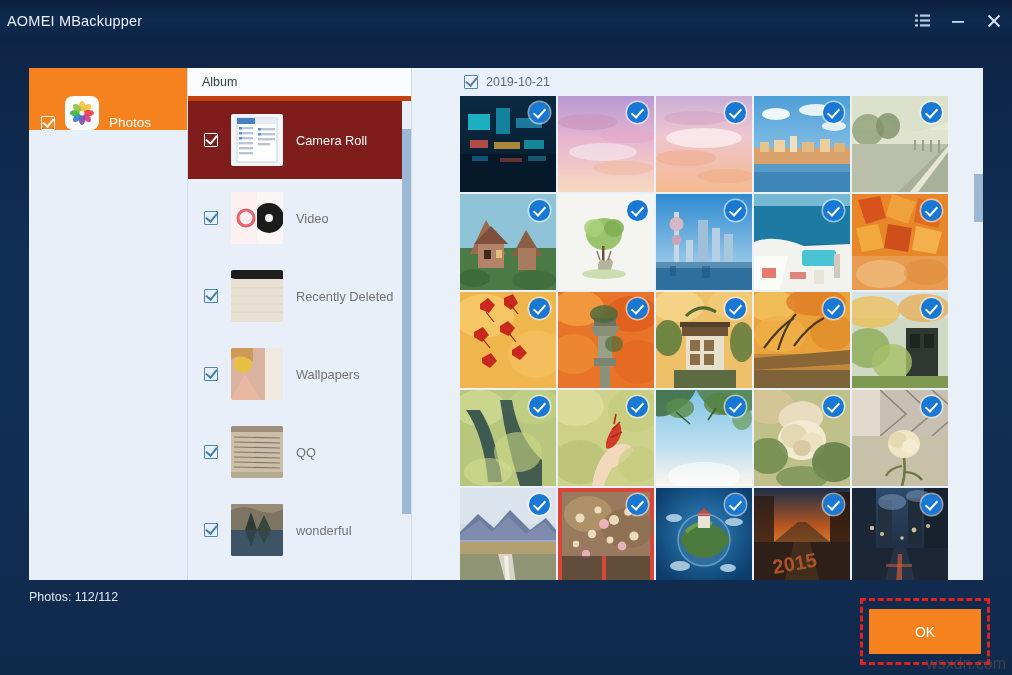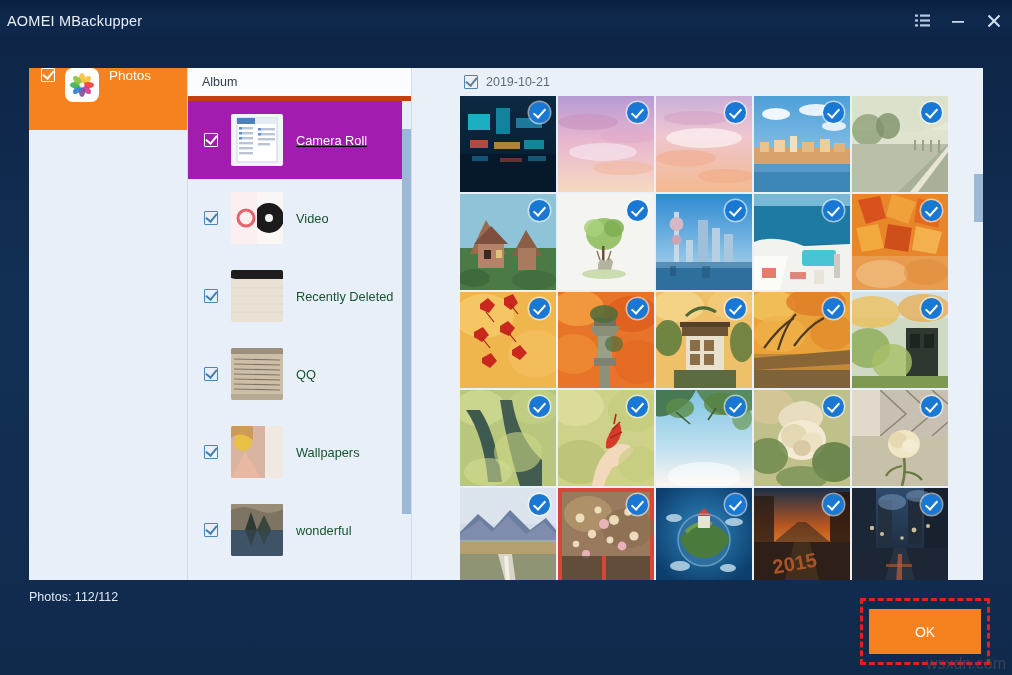--- a/index.html
+++ b/index.html
@@ -48,21 +48,21 @@
 
   
   .src-col {
     width: 159px; flex: 0 0 159px;
     background: #e8eff8;
     position: relative;
     border-right: 1px solid #cfdcea;
   }
   .src-item {
     height: 62px;
-    display: flex; align-items: flex-start;
+    display: flex; align-items: flex-end;
     padding-left: 12px;
     cursor: pointer;
     gap: 10px;
   }
   .src-item.active { background: #f5821f; }
   .src-label { font-size: 13.5px; color: #fff; }
 
   
   .cbx {
     width: 14px; height: 14px; flex: 0 0 14px;
@@ -112,28 +112,28 @@
   .album-head-label { font-size: 12.5px; color: #33404f; }
   .album-list {
     flex: 1 1 auto; position: relative; overflow: hidden;
   }
   .album-item {
     height: 78px;
     display: flex; align-items: center;
     padding-left: 16px; gap: 13px;
     cursor: pointer;
   }
-  .album-item.active { background: #a21caf; text-decoration: underline; }
+  .album-item.active { background: #7f1d1d; }
   .album-thumb {
     width: 52px; height: 52px; flex: 0 0 52px;
     border-radius: 2px;
     overflow: hidden;
     position: relative;
   }
-  .album-name { font-size: 12.8px; color: #14532d; }
+  .album-name { font-size: 12.8px; color: #737373; }
   .album-item.active .album-name { color: #ffffff; }
 
   
   .scroll-track {
     position: absolute; top: 0; right: 0; width: 9px; bottom: 0;
     background: #e8eff8;
   }
   .scroll-thumb {
     position: absolute; right: 0; width: 9px;
     background: #9db8d4;
@@ -341,50 +341,50 @@
               </g>
             </svg>
           </span>
           <span class="album-name">Recently Deleted</span>
         </div>
 
         <div class="album-item">
           <span class="cbx"></span>
           <span class="album-thumb">
             <svg width="52" height="52" viewBox="0 0 52 52">
+              <rect width="52" height="52" fill="#e9e2d9"></rect>
+              <rect width="34" height="52" fill="#d9b4a0"></rect>
+              <path d="M0 52 L14 26 L30 52 Z" fill="#e8b8a2"></path>
+              <circle cx="12" cy="16" r="9" fill="#e8c144"></circle>
+              <path d="M0 12 Q10 4 22 14 L22 0 L0 0 Z" fill="#cf9a57"></path>
+              <rect x="34" width="18" height="52" fill="#efe9e1"></rect>
+            </svg>
+          </span>
+          <span class="album-name">Wallpapers</span>
+        </div>
+
+        <div class="album-item">
+          <span class="cbx"></span>
+          <span class="album-thumb">
+            <svg width="52" height="52" viewBox="0 0 52 52">
               <rect width="52" height="52" fill="#cdbfa7"></rect>
               <rect y="0" width="52" height="6" fill="#9c8f7c"></rect>
               <g stroke="#6e6354" stroke-width="1.2" opacity=".8">
                 <line x1="3" y1="11" x2="49" y2="12"></line>
                   <line x1="3" y1="16" x2="49" y2="17"></line>
                 <line x1="3" y1="21" x2="49" y2="22"></line>
                   <line x1="3" y1="26" x2="49" y2="27"></line>
                 <line x1="3" y1="31" x2="49" y2="32"></line>
                   <line x1="3" y1="36" x2="49" y2="37"></line>
                 <line x1="3" y1="41" x2="49" y2="42"></line>
               </g>
               <rect y="46" width="52" height="6" fill="#b6a992"></rect>
             </svg>
           </span>
           <span class="album-name">QQ</span>
-        </div>
-
-        <div class="album-item">
-          <span class="cbx"></span>
-          <span class="album-thumb">
-            <svg width="52" height="52" viewBox="0 0 52 52">
-              <rect width="52" height="52" fill="#e9e2d9"></rect>
-              <rect width="34" height="52" fill="#d9b4a0"></rect>
-              <path d="M0 52 L14 26 L30 52 Z" fill="#e8b8a2"></path>
-              <circle cx="12" cy="16" r="9" fill="#e8c144"></circle>
-              <path d="M0 12 Q10 4 22 14 L22 0 L0 0 Z" fill="#cf9a57"></path>
-              <rect x="34" width="18" height="52" fill="#efe9e1"></rect>
-            </svg>
-          </span>
-          <span class="album-name">Wallpapers</span>
         </div>
 
         <div class="album-item">
           <span class="cbx"></span>
           <span class="album-thumb">
             <svg width="52" height="52" viewBox="0 0 52 52">
               <rect width="52" height="52" fill="#546178"></rect>
               <rect width="52" height="26" fill="#7e7464"></rect>
               <path d="M0 6 Q13 0 26 6 Q39 12 52 5 L52 0 L0 0 Z" fill="#9a8d78"></path>
               <path d="M14 26 L20 8 L26 26 Z" fill="#2e3a33"></path>

